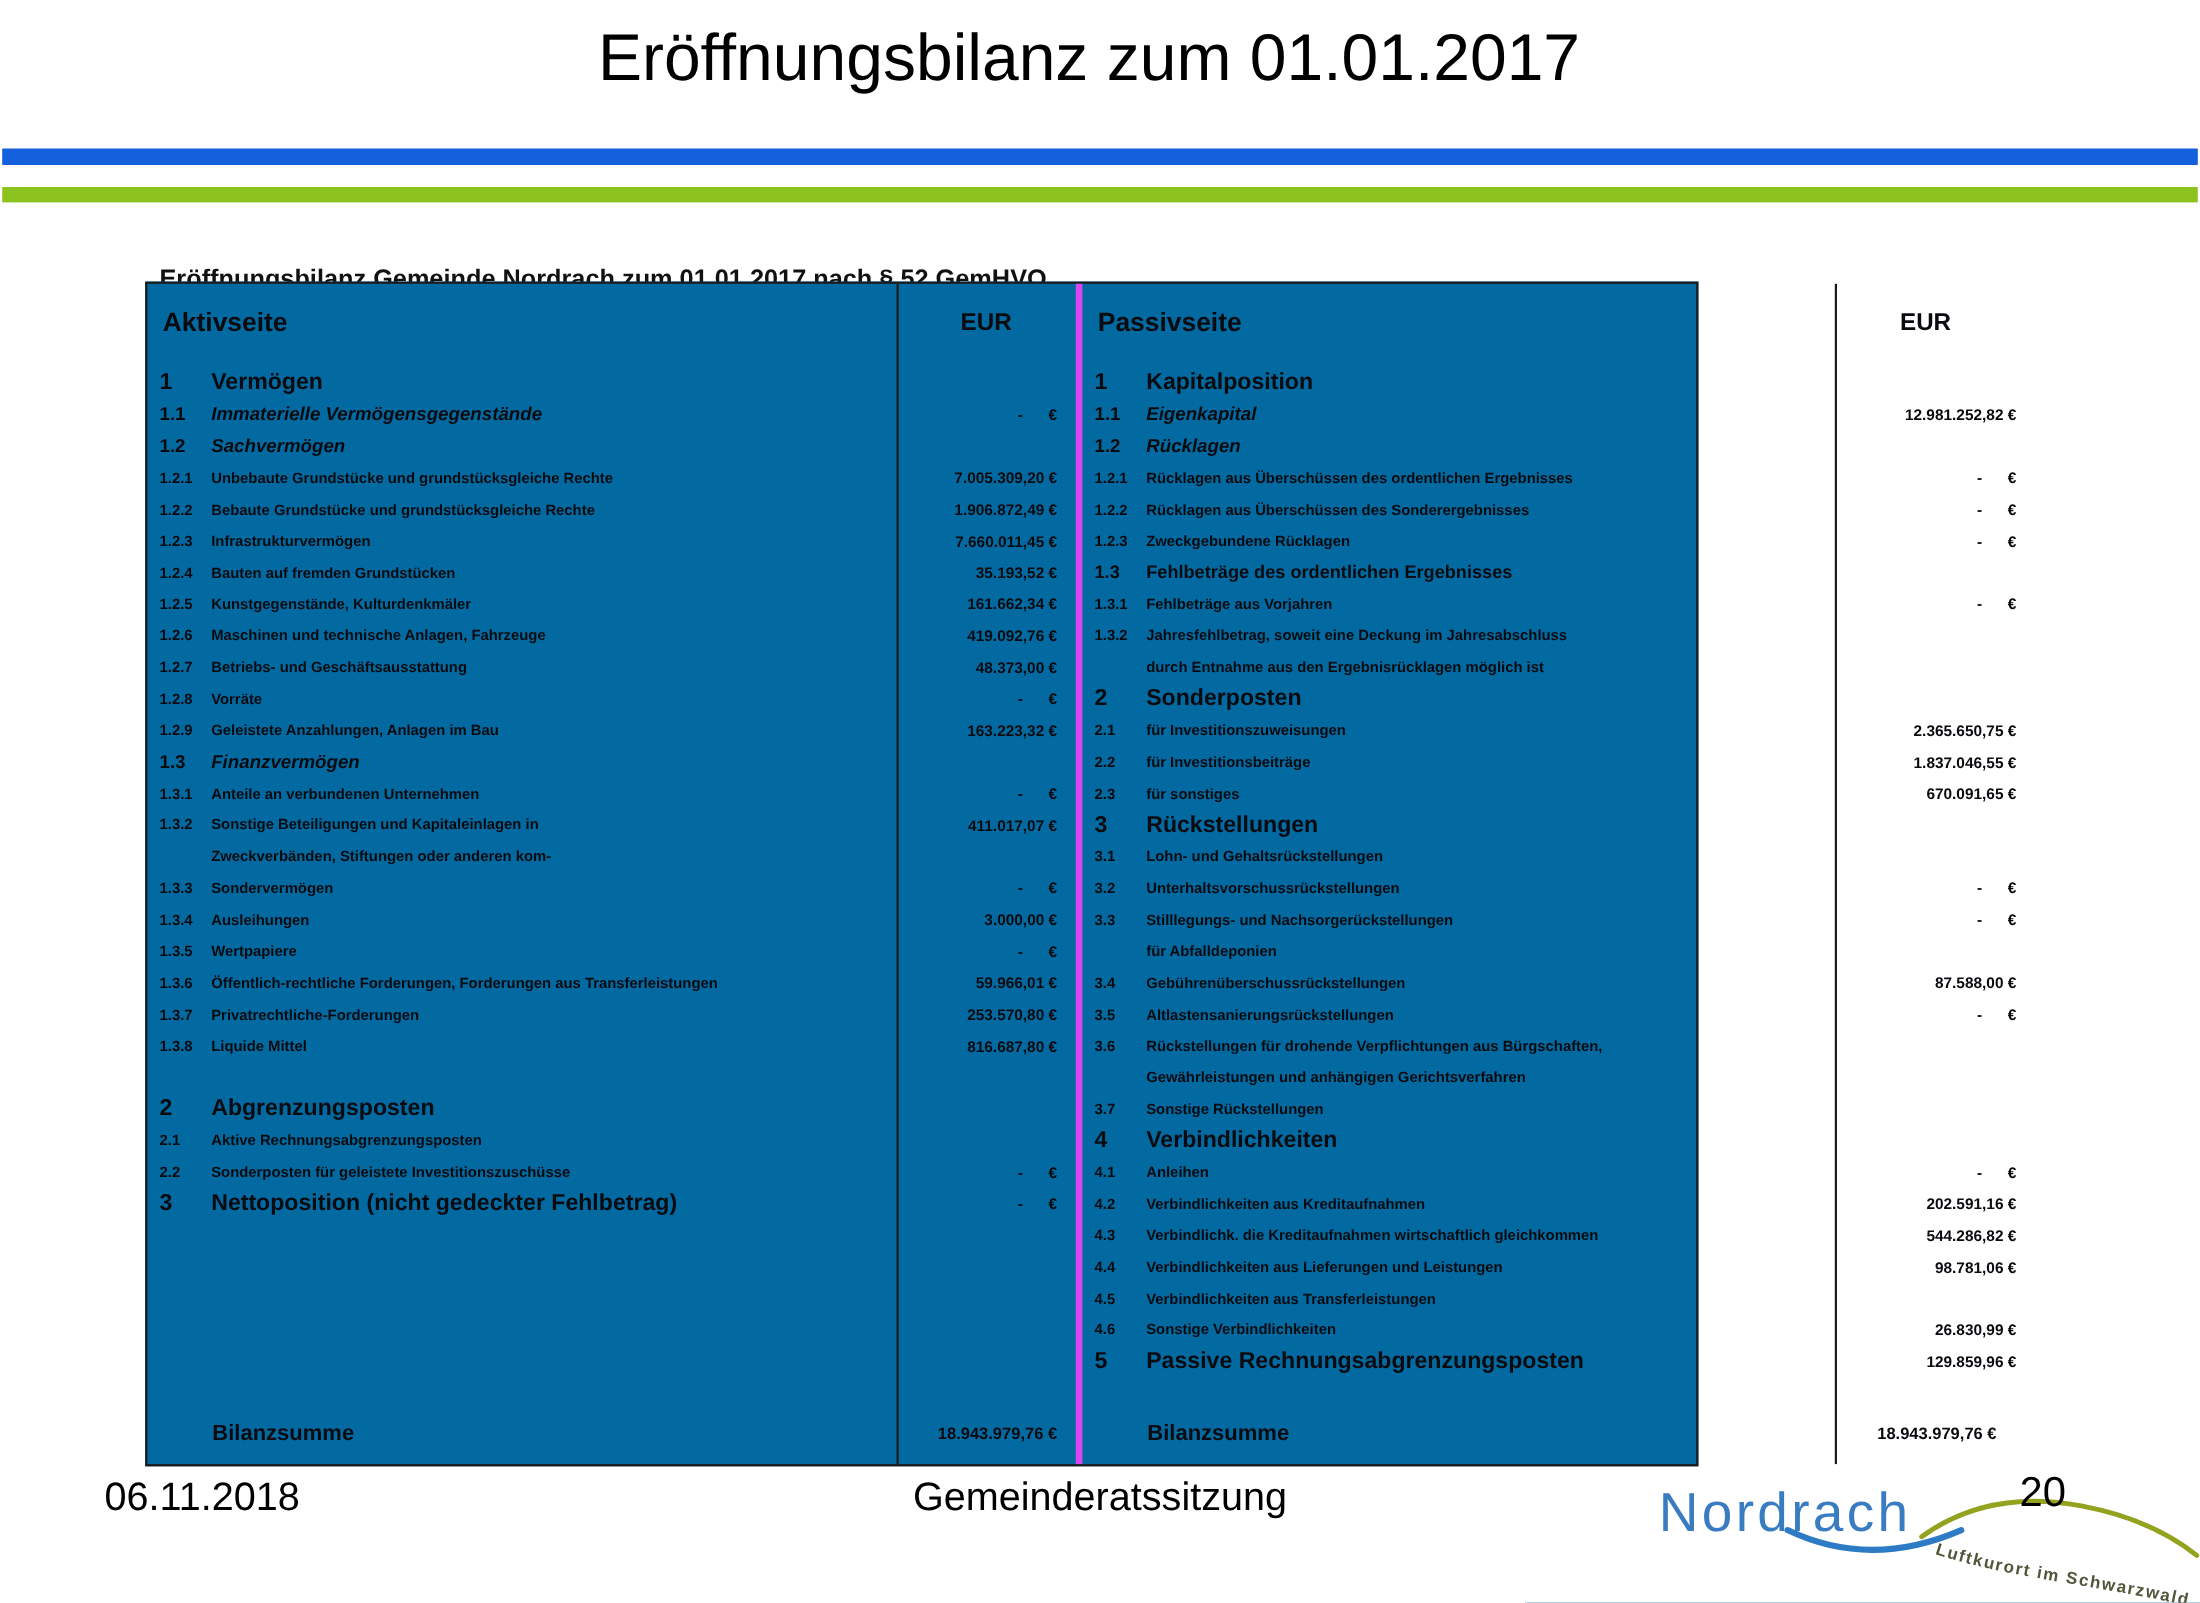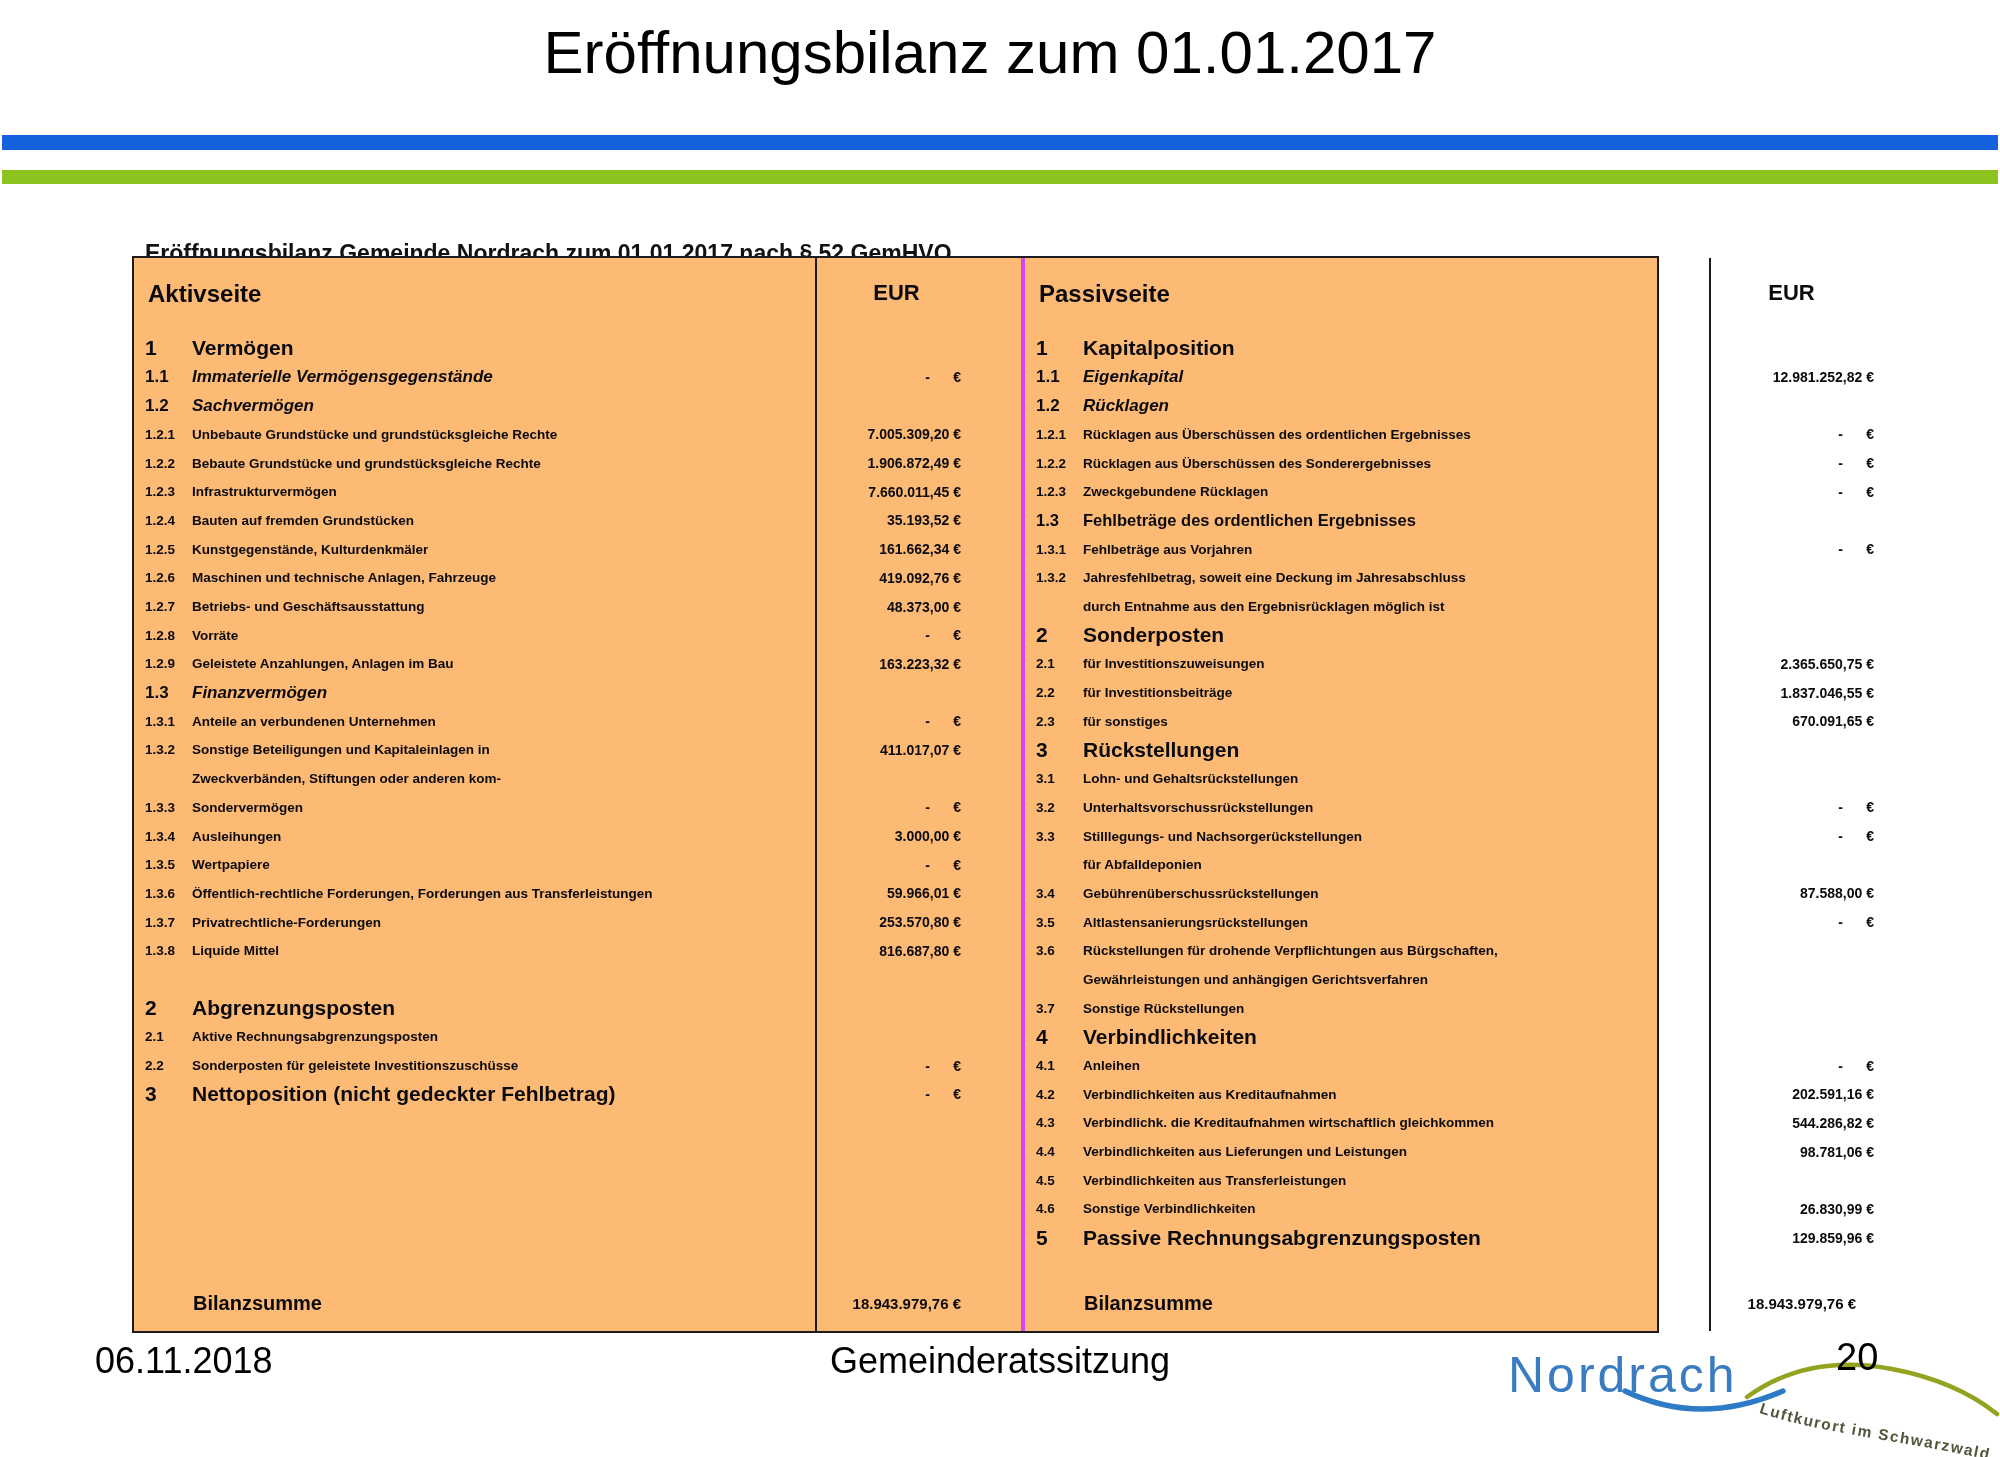--- a/index.html
+++ b/index.html
@@ -13,26 +13,26 @@
   }
   .bar { position:absolute; left:2px; width:1996px; }
   .bar.blue  { top:135px; height:15px; }
   .bar.green { top:170px; height:14px; }
   .caption {
     position:absolute; left:145px; top:207px;
     font-size:23px; font-weight:700; color:#111;margin-top:33px;
   }
   
   .bilanz-table {
-    position:absolute; left:132px; top:256px; width:1527px; height:1077px;
-    border:2px solid #1b1b1b; box-sizing:border-box; background:#fdba74;
+    position:absolute; left:132px; top:256px; width:1412px; height:1077px;
+    border:2px solid #1b1b1b; box-sizing:border-box; background:#0369a1;
   }
   .panel { position:absolute; top:0; bottom:0; }
   .panel.left  { left:0; width:844px; }
-  .panel.right { left:887px; width:849px; border-left:4px solid #d946ef; }
+  .panel.right { left:844px; width:849px; border-left:6px solid #d946ef; }
   .vline { position:absolute; top:0; bottom:0; width:2px; background:#1b1b1b; }
   .panel.left  .vline { left:681px; }
   .panel.right .vline { left:684px; }
 
   .hdr { position:absolute; top:22px; left:0; right:0; display:flex; align-items:flex-start; }
   .hdr-title { flex:1; padding-left:14px; font-size:24px; font-weight:700; }
   .hdr-unit  { flex:none; text-align:center; font-size:22px; font-weight:700; }
   .panel.left  .hdr-unit { width:163px; }
   .panel.right .hdr-unit { width:165px; }
 

